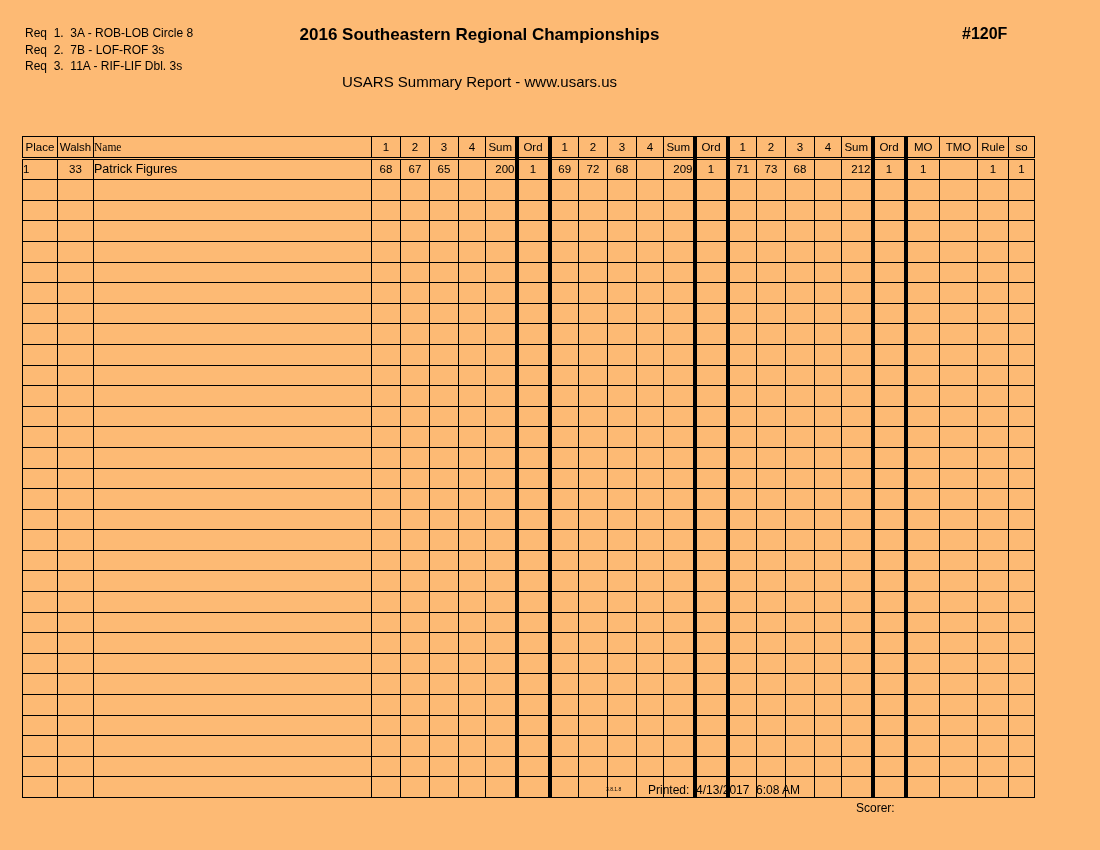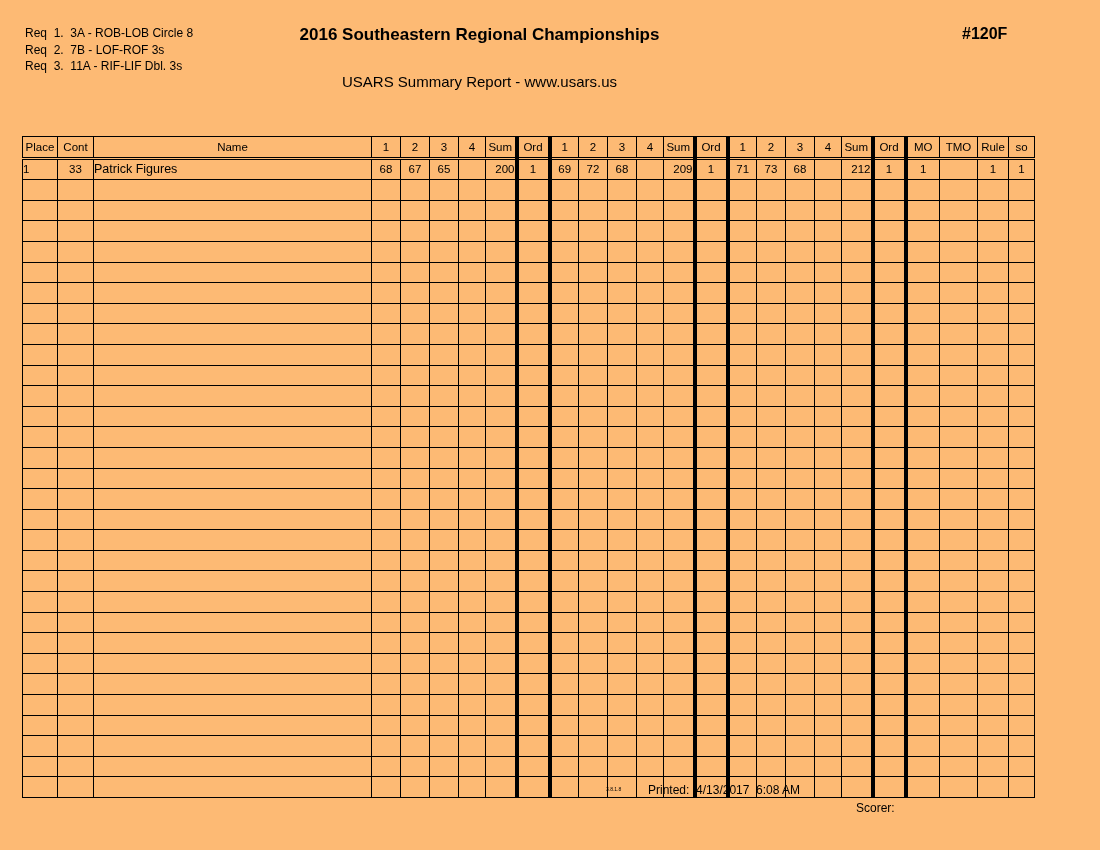--- a/index.html
+++ b/index.html
@@ -19,21 +19,21 @@
   table.score { position:absolute; left:22px; top:136px; width:1012px;
     border-collapse:collapse; table-layout:fixed;
     font-family:"Liberation Sans", sans-serif; font-size:11.5px; }
   table.score td, table.score th { border:1px solid #000; padding:0; height:19.6px;
     overflow:hidden; white-space:nowrap; vertical-align:middle; font-weight:normal; }
   tr.judge-row td.spacer { border:none; }
   tr.judge-row td.judge-box { border:1px solid #000; text-align:left; padding-left:6px;
     height:20px; white-space:pre; }
   tr.head-row th { border-bottom:3px double #000; }
   .h-place, .h-cont { text-align:center; padding-left:4px; }
-  .h-name { text-align:center; padding-left:6px; }
+  .h-name { text-align:left; padding-left:6px;font-family:Liberation Serif, serif; }
   .h-num, .h-sum, .h-ord, .h-tail { text-align:center; }
   .c-ord, .h-ord { border-left:4px solid #000 !important; border-right:4px solid #000 !important; }
   .c-place { text-align:left; padding-left:6px; font-weight:bold; }
   .c-cont { text-align:center; font-weight:bold; }
   .c-name { text-align:left; padding-left:7px; font-weight:bold; font-size:12.5px; }
   .c-score { text-align:center; }
   .c-sum { text-align:right; padding-right:3px; }
   .c-ord { text-align:center; font-weight:bold; }
   .c-tail { text-align:center; }
 
@@ -84,21 +84,21 @@
         <col style="width:31px">
         <col style="width:33px">
       <col style="width:34px">
         <col style="width:38px">
         <col style="width:31px">
         <col style="width:26px">
     </colgroup>
     <thead>
         <tr class="head-row">
           <th class="h-place">Place</th>
-          <th class="h-cont">Cont</th>
+          <th class="h-cont">Walsh</th>
           <th class="h-name">Name</th>
           <th class="h-num">1</th>
           <th class="h-num">2</th>
           <th class="h-num">3</th>
           <th class="h-num">4</th>
           <th class="h-sum">Sum</th>
           <th class="h-ord">Ord</th>
           <th class="h-num">1</th>
           <th class="h-num">2</th>
           <th class="h-num">3</th>

